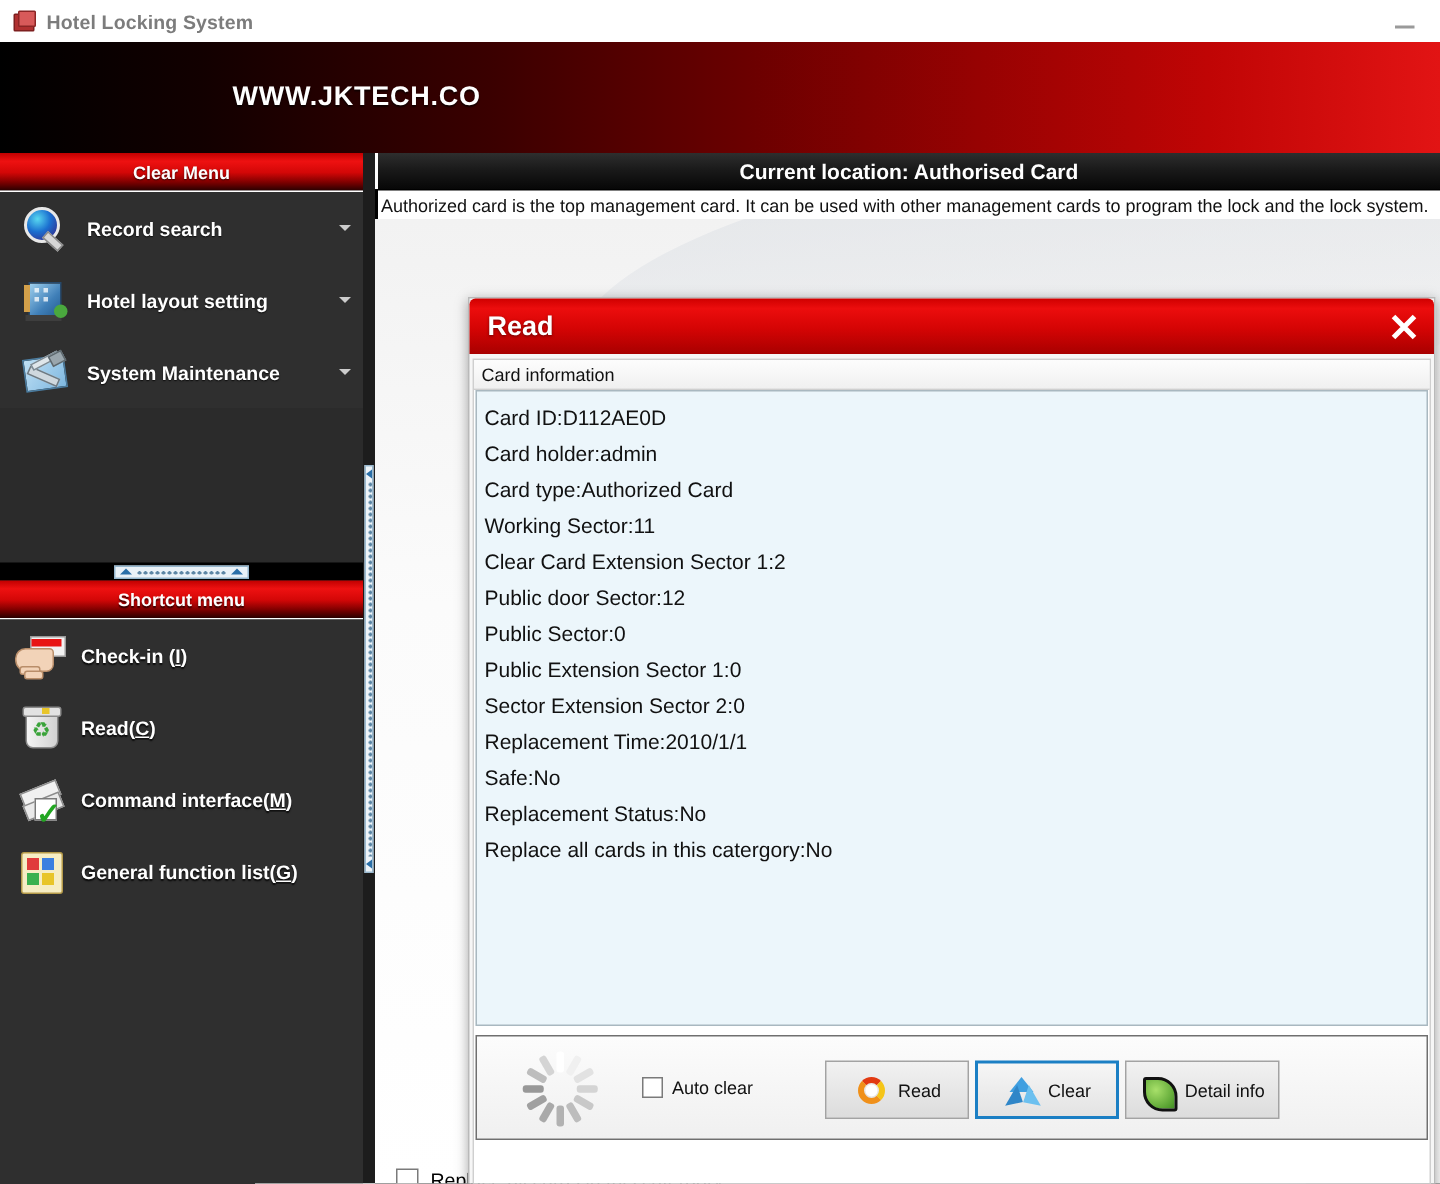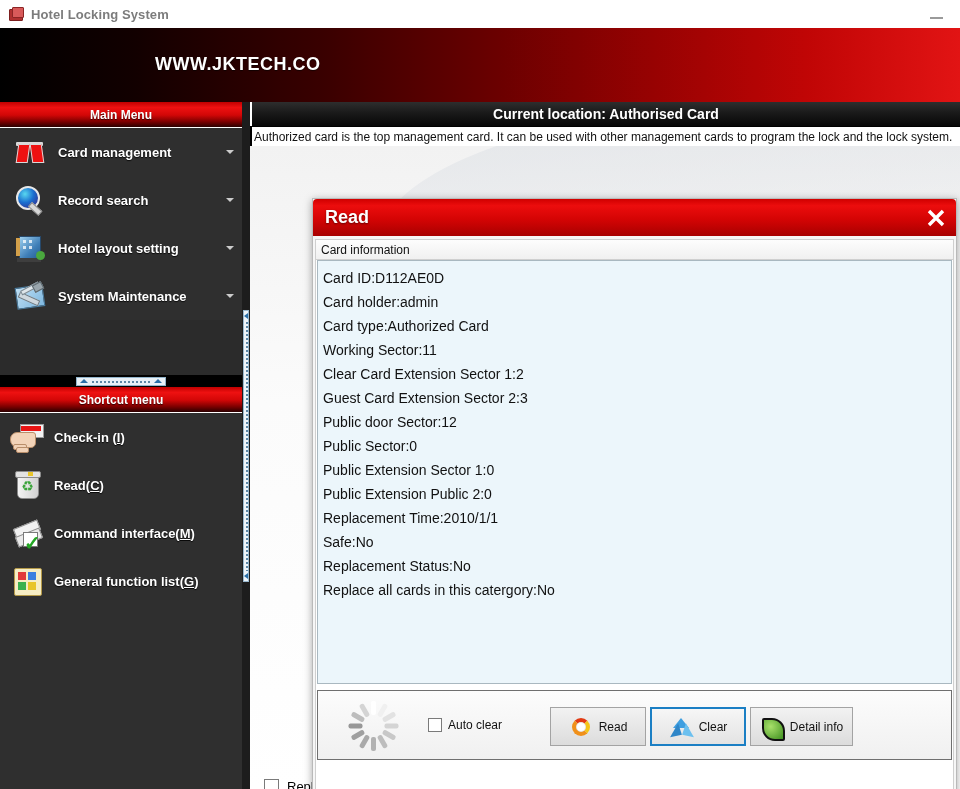--- a/index.html
+++ b/index.html
@@ -363,34 +363,25 @@
         <i></i>
       </div>
   </div>
 
   <div class="banner">
     <div class="banner-text">WWW.JKTECH.CO</div>
   </div>
 
   <div class="sidebar">
 
-    <div class="panel-header">Main Menu</div>
+    <div class="panel-header">Clear Menu</div>
 
     <div class="menu-body">
 
 
-      <div class="menu-item">
-        <span class="mi-icon ic-cardmgmt">
-          <span class="base"></span>
-            <span class="l"></span>
-            <span class="r"></span>
-        </span>
-        <span class="mi-label">Card management</span>
-        <span class="mi-caret"></span>
-      </div>
 
       <div class="menu-item">
         <span class="mi-icon ic-record">
           <span class="globe"></span>
             <span class="handle"></span>
         </span>
         <span class="mi-label">Record search</span>
         <span class="mi-caret"></span>
       </div>
 
@@ -511,25 +502,24 @@
 
         <div class="group">
           <div class="group-title">Card information</div>
 
           <div class="info-box">
             <div class="info-line">Card ID:D112AE0D</div>
             <div class="info-line">Card holder:admin</div>
             <div class="info-line">Card type:Authorized Card</div>
             <div class="info-line">Working Sector:11</div>
             <div class="info-line">Clear Card Extension Sector 1:2</div>
-            <div class="info-line">Guest Card Extension Sector 2:3</div>
             <div class="info-line">Public door Sector:12</div>
             <div class="info-line">Public Sector:0</div>
             <div class="info-line">Public Extension Sector 1:0</div>
-            <div class="info-line">Public Extension Public 2:0</div>
+            <div class="info-line">Sector Extension Sector 2:0</div>
             <div class="info-line">Replacement Time:2010/1/1</div>
             <div class="info-line">Safe:No</div>
             <div class="info-line">Replacement Status:No</div>
             <div class="info-line">Replace all cards in this catergory:No</div>
           </div>
 
           <div class="btn-bar">
 
             <div class="spinner">
               <i style="transform:rotate(0deg);background:#ffffff"></i>

